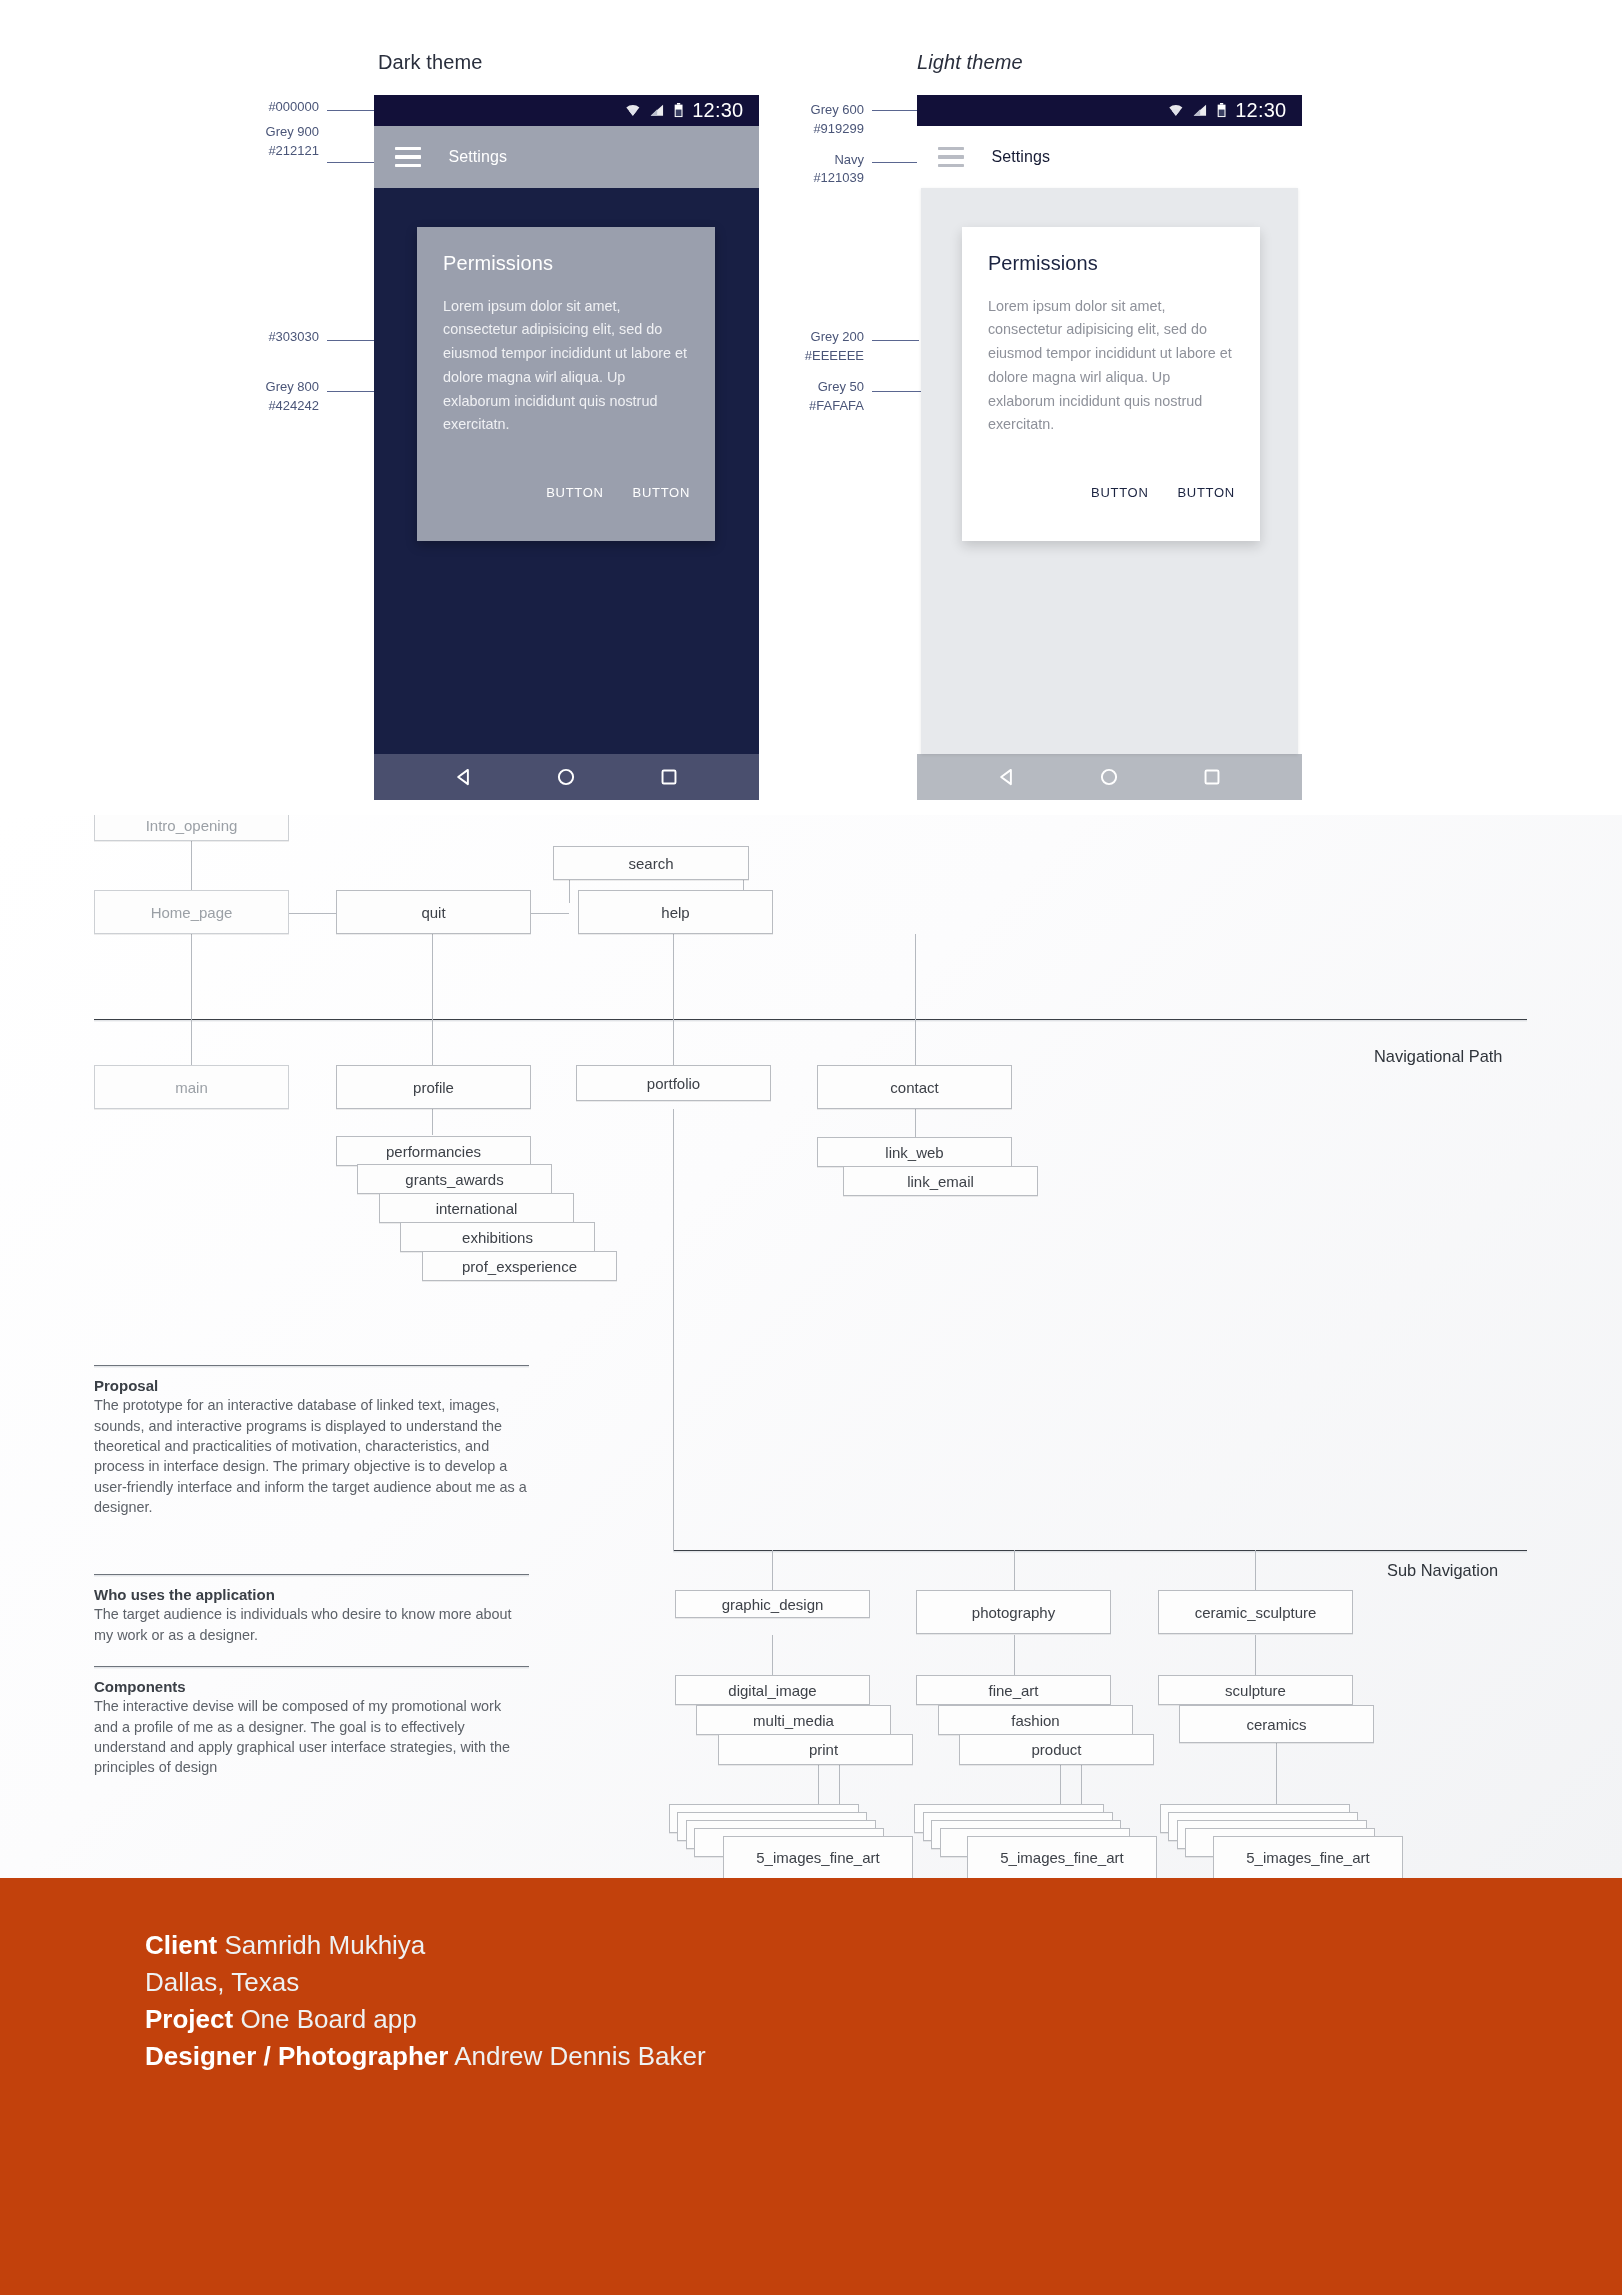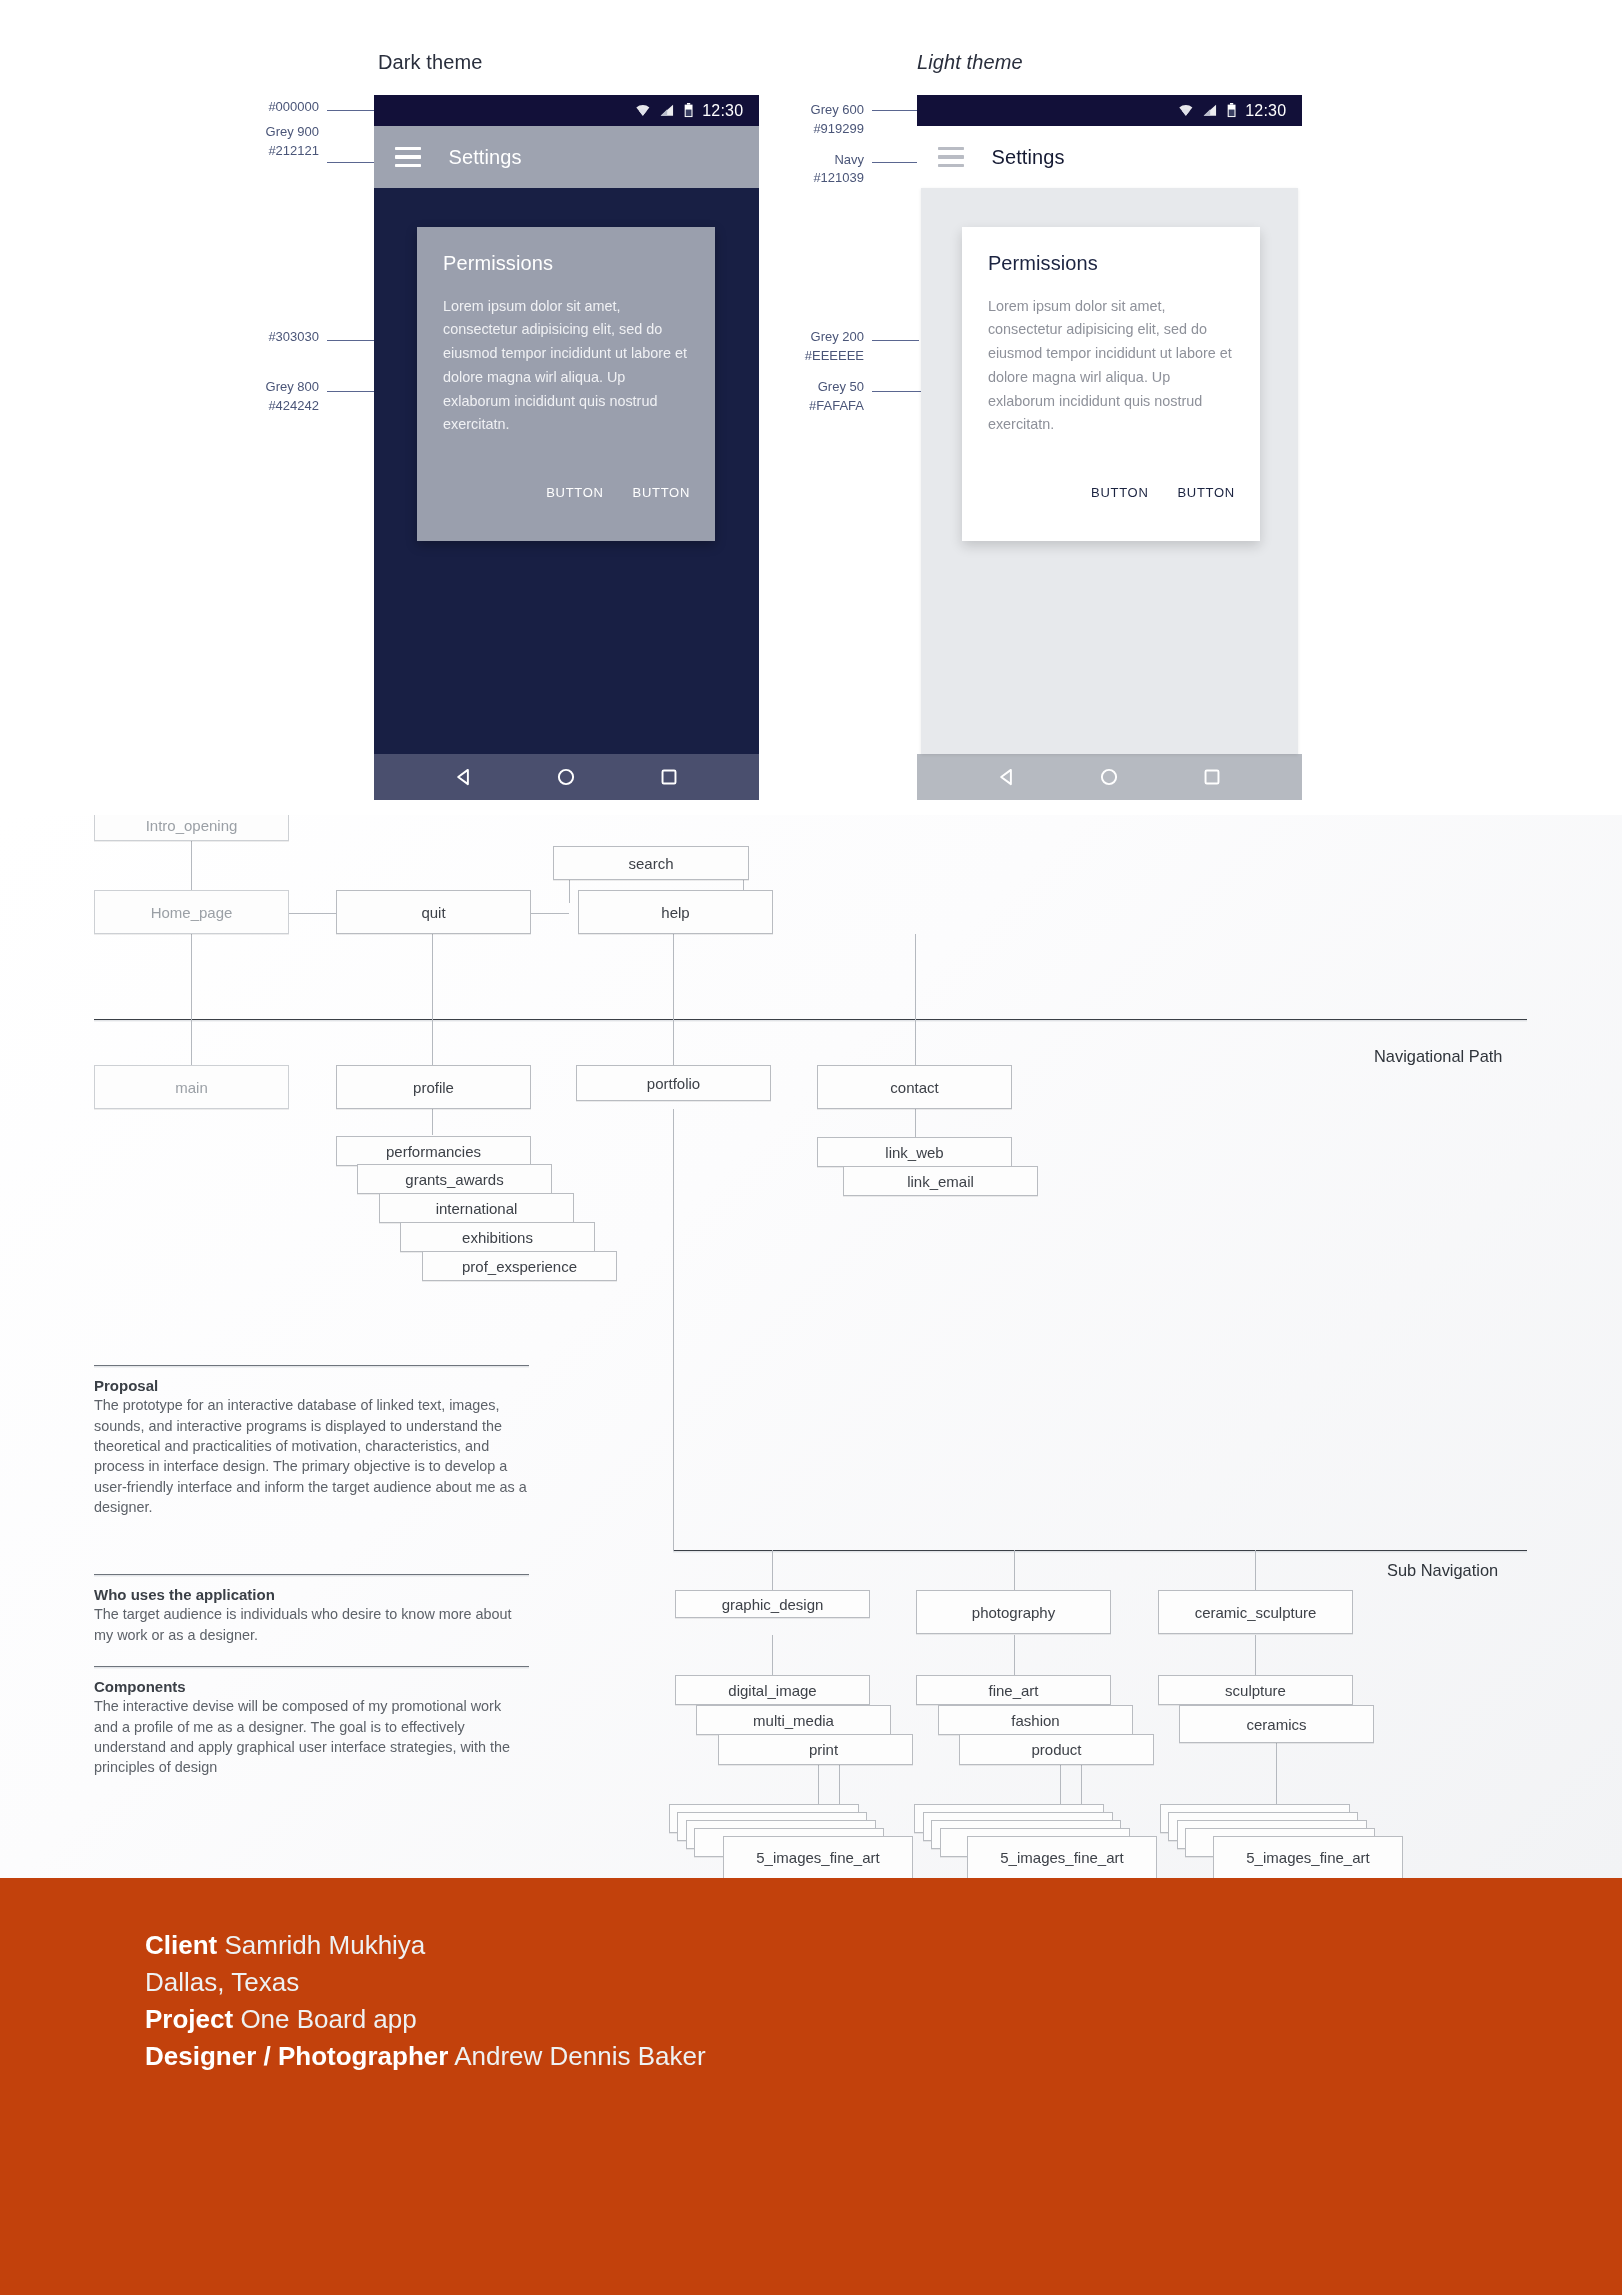--- a/index.html
+++ b/index.html
@@ -32,38 +32,38 @@
   .statusbar {
     position: relative;
     height: 31px;
     background: #121039;
     display: flex;
     align-items: center;
     justify-content: flex-end;
     padding-right: 15.7px;
     gap: 9.2px;
   }
-  .sb-time { color: #fff; font-size: 16px; letter-spacing: 0.2px; }
+  .sb-time { color: #fff; font-size: 20px; letter-spacing: 0.2px; }
   .ico-wifi  { width: 15.7px; height: 12.4px; position: relative; }
   .ico-wifi svg, .ico-sig svg, .ico-bat svg { display: block; }
 
   .appbar {
     height: 62px;
     display: flex;
     align-items: center;
     padding-left: 21px;
     gap: 27.5px;
   }
   .appbar.dark  { background: #9ea3b0; }
   .appbar.light { background: #ffffff; }
   .hamburger { width: 26px; display: flex; flex-direction: column; gap: 5.2px; }
   .hamburger span { display: block; height: 3.3px; border-radius: 0.7px; }
   .appbar.dark  .hamburger span { background: #ffffff; }
   .appbar.light .hamburger span { background: #b9bcc4; }
-  .appbar-title { font-size: 20px; letter-spacing: 0.1px; }
+  .appbar-title { font-size: 16px; letter-spacing: 0.1px; }
   .appbar.dark  .appbar-title { color: #ffffff; }
   .appbar.light .appbar-title { color: #151a33; }
 
   .screen-body { position: relative; height: 566px; }
   .screen-body.dark  { background: #181f44; }
   .screen-body.light { background: #e7e9ec; margin: 0 3.9px; box-shadow: 0 1.3px 3.3px rgba(0,0,0,.09); }
 
   .card {
     position: absolute;
     left: 43px;

